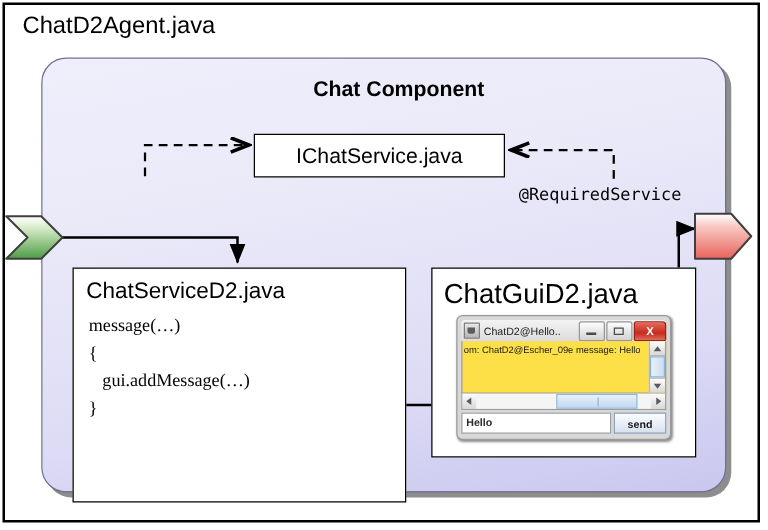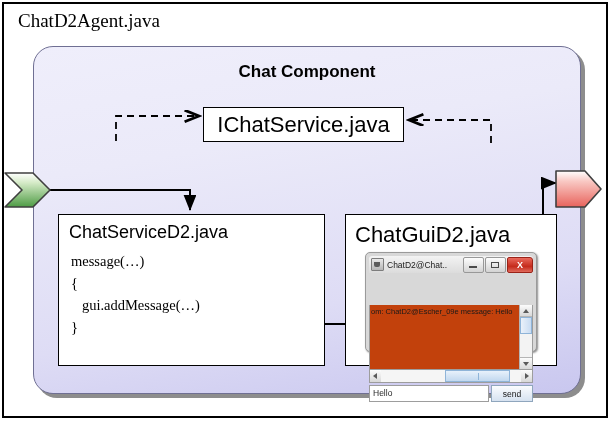--- a/index.html
+++ b/index.html
@@ -30,21 +30,20 @@
   }
   
   .file-title {
     position: absolute;
     left: 18px;
     top: 10px;
     font-size: 19px;
     color: #000000;
     letter-spacing: 0px;
     white-space: nowrap;
-    font-family: Liberation Serif, serif;
   }
   
   .component-shadow {
     position: absolute;
     left: 37px;
     top: 50px;
     width: 548px;
     height: 348px;
     border-radius: 20px;
     background: #8d8d8d;
@@ -65,36 +64,36 @@
     position: absolute;
     left: 0;
     top: 62px;
     width: 614px;
     text-align: center;
     font-size: 17px;
     font-weight: bold;
     color: #000000;
   }
   
-  .component-title span { position: relative; left: 0px; }
+  .component-title span { position: relative; left: 12px; }
 
   
   .iface-box {
     position: absolute;
     left: 203px;
     top: 107px;
     width: 201px;
     height: 35px;
     border: 1px solid #000000;
     background: #ffffff;
     box-sizing: border-box;
     display: flex;
     align-items: center;
     justify-content: center;
-    font-size: 22px;
+    font-size: 17px;
     color: #000000;
   }
 
   
   .anno {
     position: absolute;
     font-family: "DejaVu Sans Mono", monospace;
     font-size: 13.5px;
     color: #000000;
     white-space: nowrap;
@@ -109,21 +108,21 @@
     width: 614px; height: 424px;
     pointer-events: none;
   }
 
   
   .code-box {
     position: absolute;
     left: 58px;
     top: 214px;
     width: 267px;
-    height: 152px;
+    height: 188px;
     border: 1px solid #000000;
     background: #ffffff;
     box-sizing: border-box;
   }
   .code-box .cls-name {
     position: absolute;
     left: 10px;
     top: 7px;
     font-size: 18px;
     color: #000000;
@@ -226,28 +225,27 @@
     border-radius: 2px 3px 2px 2px;
     color: #ffffff;
     font-size: 9px;
     font-weight: bold;
     display: flex;
     align-items: center;
     justify-content: center;
   }
   .chat-body {
     position: relative;
-    background: #c2410c;
-    height: 65px;
+    background: #fde047;
+    height: 42px;
     border: 1px solid #9d9d9d;
     border-top: none;
     box-sizing: border-box;
     overflow: hidden;
     display: flex;
-    margin-top: 32px;
   }
   .msg-list {
     flex: 1 1 auto;
     padding: 2px 1px 0 1px;
     overflow: hidden;
   }
   .msg-line {
     font-size: 7.5px;
     line-height: 10.5px;
     color: #1a1a1a;
@@ -336,30 +334,31 @@
   .chat-input {
     flex: 1 1 auto;
     background: #ffffff;
     border: 1px solid #9d9d9d;
     box-sizing: border-box;
     font-size: 8.5px;
     color: #2a2a2a;
     padding: 2px 0 5px 3px;
     overflow: hidden;
     white-space: nowrap;
+    font-weight: bold;
   }
   .send-btn {
     flex: 0 0 auto;
     width: 42px;
     margin-left: 2px;
     background: linear-gradient(180deg,#fbfcfe 0%,#d6e2f0 100%);
     border: 1px solid #8fa6bd;
     box-sizing: border-box;
     font-size: 8.5px;
-    font-weight: normal;
+    font-weight: bold;
     color: #161616;
     display: flex;
     align-items: center;
     justify-content: center;
   }
 </style>
 </head>
 <body>
 
 <div id="stage">
@@ -407,37 +406,38 @@
 
     <path d="M5,173 L33,173 L50,190 L33,207 L5,207 L22,190 Z" fill="url(#greenGrad)" stroke="#3f3f3f" stroke-width="1.6" stroke-linejoin="round"></path>
 
     <path d="M556,171 L585,171 L601,189 L585,207 L556,207 Z" fill="url(#redGrad)" stroke="#3f3f3f" stroke-width="1.6" stroke-linejoin="round"></path>
   </svg>
 
   <div class="iface-box">
     <span>IChatService.java</span>
   </div>
 
+  <div class="anno anno-required">@RequiredService</div>
 
   <div class="code-box">
     <div class="cls-name">ChatServiceD2.java</div>
     <div class="code-lines">message(…)
 {
    gui.addMessage(…)
 }</div>
   </div>
 
   <div class="gui-box">
     <div class="cls-name">ChatGuiD2.java</div>
 
     <div class="chatwin">
 
       <div class="chatwin-titlebar">
         <span class="java-icon"></span>
-        <span class="chatwin-title">ChatD2@Chat..</span>
+        <span class="chatwin-title">ChatD2@Hello..</span>
         <span class="winbtns">
           <span class="winbtn min"></span>
           <span class="winbtn max"></span>
           <span class="winbtn close">X</span>
         </span>
       </div>
 
       <div class="chat-body">
         <div class="msg-list">
           <div class="msg-line">om: ChatD2@Escher_09e message: Hello</div>

